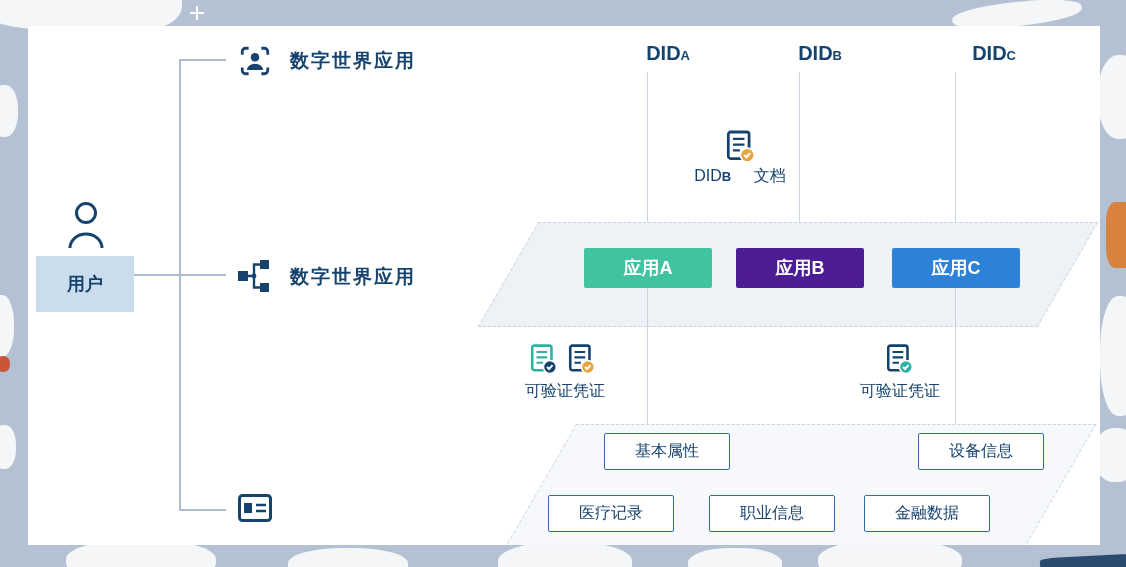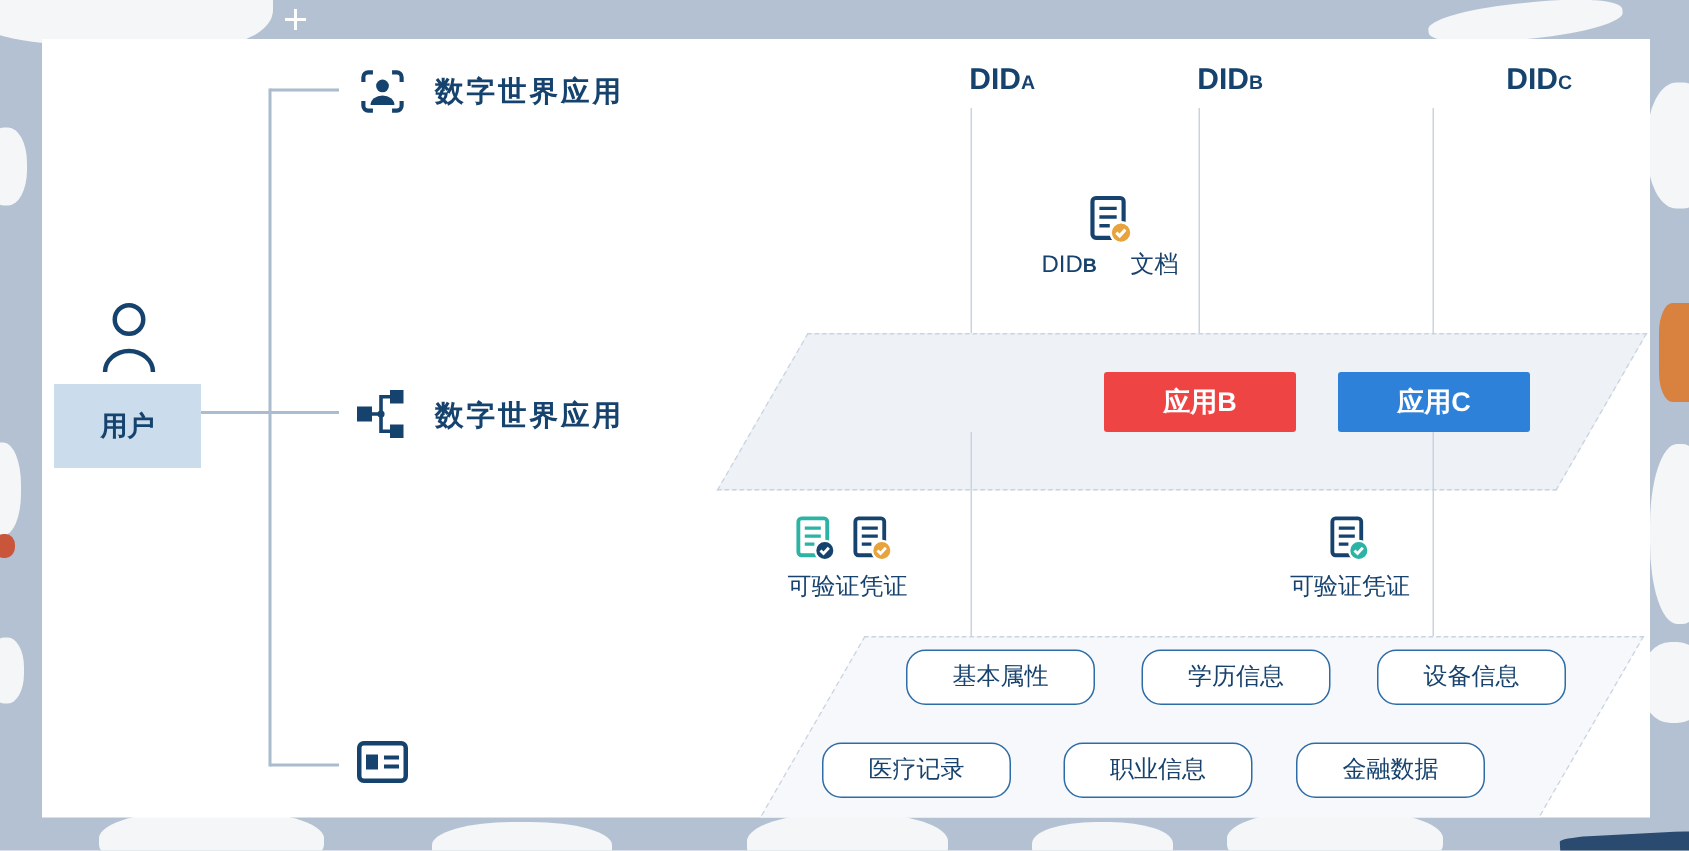--- a/index.html
+++ b/index.html
@@ -61,21 +61,21 @@
     color: #ffffff; font-size: 18px; font-weight: 600; border-radius: 2px;
   }
 
   .doc-label, .cred-label {
     position: absolute; text-align: center; color: #17426d; font-size: 16px;
     white-space: nowrap; font-weight: 500;
   }
 
   .tag {
     position: absolute; width: 126px; height: 37px; background: #ffffff;
-    border: 1.5px solid #2d6ca6; border-radius: 13px; color: #17426d;
+    border: 1.5px solid #2d6ca6; border-radius: 2px; color: #17426d;
     font-size: 16px; font-weight: 500;
     display: flex; align-items: center; justify-content: center;
   }
 
   svg { display: block; }
 </style>
 </head>
 <body>
 
 <div class="stage">
@@ -136,42 +136,45 @@
       <rect x="6" y="9" width="8" height="10" fill="#16436e"></rect>
       <path d="M18 11 h10 M18 17 h10" stroke="#16436e" stroke-width="2.6"></path>
     </svg>
 
     <div class="did-label" style="left:578px;">
       <span>DID</span><span class="sub">A</span>
     </div>
     <div class="did-label" style="left:730px;">
       <span>DID</span><span class="sub">B</span>
     </div>
-    <div class="did-label" style="left:936px;">
+    <div class="did-label" style="left:904px;">
       <span>DID</span><span class="sub">C</span>
     </div>
 
     <div class="thinline" style="left:619px;top:46px;height:176px;"></div>
     <div class="thinline" style="left:771px;top:46px;height:176px;"></div>
     <div class="thinline" style="left:927px;top:46px;height:176px;"></div>
 
     <svg class="row-icon" style="left:698px;top:104px;" width="30" height="34" viewBox="0 0 26 29">
       <rect x="2" y="1.5" width="18" height="23" rx="2" fill="#ffffff" stroke="#16436e" stroke-width="2.4"></rect>
       <path d="M6 7.5 h10 M6 12.5 h10 M6 17.5 h6" stroke="#16436e" stroke-width="2"></path>
       <circle cx="18.5" cy="21.5" r="6" fill="#e8a33c" stroke="#ffffff" stroke-width="1.4"></circle>
       <path d="M15.8 21.5 l1.9 1.9 l3.3 -3.6" fill="none" stroke="#ffffff" stroke-width="1.8"></path>
     </svg>
     <div class="doc-label" style="left:648px;top:140px;width:128px;">
       <span>DID</span><span class="sub">B</span>
       <span style="margin-left:18px;">文档</span>
     </div>
 
     <div class="para" style="left:480px;top:196px;width:560px;height:105px;"></div>
 
-    <div class="app" style="left: 708px; background-color: #ef4444;">
+    <div class="app" style="left: 556px; background-color: rgb(65, 194, 161);">
+      <span>应用A</span>
+    </div>
+    <div class="app" style="left: 708px; background-color: #4c1d95;">
       <span>应用B</span>
     </div>
     <div class="app" style="left: 864px; background-color: rgb(46, 129, 216);">
       <span>应用C</span>
     </div>
 
     <div class="thinline" style="left:619px;top:262px;height:145px;"></div>
     <div class="thinline" style="left:927px;top:262px;height:145px;"></div>
 
     <svg class="row-icon" style="left:502px;top:318px;" width="28" height="31" viewBox="0 0 26 29">
@@ -192,21 +195,20 @@
       <rect x="2" y="1.5" width="18" height="23" rx="2" fill="#ffffff" stroke="#16436e" stroke-width="2.4"></rect>
       <path d="M6 7.5 h10 M6 12.5 h10 M6 17.5 h6" stroke="#16436e" stroke-width="2"></path>
       <circle cx="18.5" cy="21.5" r="6" fill="#2bb3a3" stroke="#ffffff" stroke-width="1.4"></circle>
       <path d="M15.8 21.5 l1.9 1.9 l3.3 -3.6" fill="none" stroke="#ffffff" stroke-width="1.8"></path>
     </svg>
     <div class="cred-label" style="left:812px;top:355px;width:120px;">可验证凭证</div>
 
     <div class="para bottom" style="left:505px;top:398px;width:520px;height:150px;"></div>
 
     <div class="tag" style="left:576px;top:407px;">基本属性</div>
-    <div class="tag" style="left:733px;top:407px;">学历信息</div>
     <div class="tag" style="left:890px;top:407px;">设备信息</div>
 
     <div class="tag" style="left:520px;top:469px;">医疗记录</div>
     <div class="tag" style="left:681px;top:469px;">职业信息</div>
     <div class="tag" style="left:836px;top:469px;">金融数据</div>
 
   </div>
 </div>
 
 </body></html>

